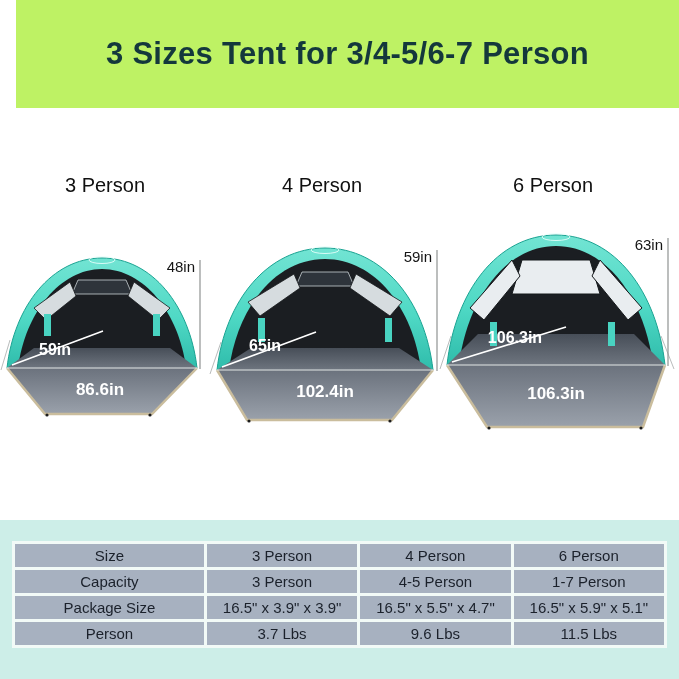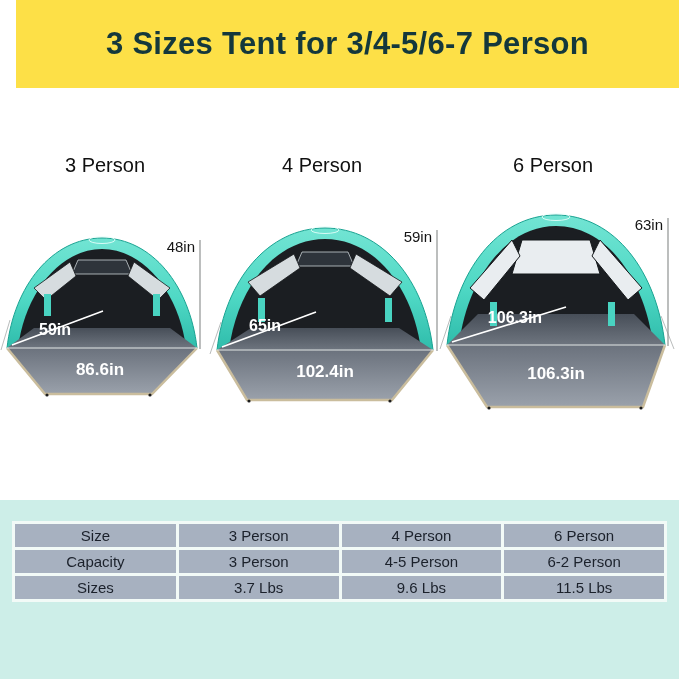--- a/index.html
+++ b/index.html
@@ -2,40 +2,40 @@
 <html><head>
 <meta charset="utf-8">
 <style>
   html,body { margin:0; padding:0; }
   body {
     width:679px; height:679px; overflow:hidden;
     background:#ffffff;
     font-family:"Liberation Sans", sans-serif;
   }
   .banner {
-    height:88px; background:#fde047;
+    height:108px; background:#bef264;
     display:flex; align-items:center; justify-content:center;margin-left:16px;
   }
   .banner h1 {
     margin:0; font-size:31px; font-weight:800; color:#14383c; letter-spacing:0.3px;
   }
   .tent-section { position:relative; width:679px; height:412px; background:#ffffff; }
   .tent-section svg { position:absolute; left:0; top:0; }
 
   .spec-panel {
     width:679px; height:179px; background:#cdeee8; box-sizing:border-box;
     padding:21px 12px 0 12px;
   }
   table.spec-table {
     width:655px; border-collapse:separate; border-spacing:3px;
     background:#f2faf7; table-layout:fixed;
   }
   table.spec-table td {
     background:#a7b1c0; height:21px; text-align:center; vertical-align:middle;
-    font-size:15px; color:#1b212b; padding:1px 2px; overflow:hidden; white-space:nowrap;
+    font-size:15px; color:#1b212b; padding:1px 16px; overflow:hidden; white-space:nowrap;
   }
   td.rowlabel { width:24.5%; }
 
   text { font-family:"Liberation Sans", sans-serif; }
   .tent-name  { font-size:20px; fill:#101010; }
   .h-dim      { font-size:15px; fill:#151515; }
   .floor-dim  { font-size:17px; font-weight:bold; fill:#ffffff; }
   .depth-dim  { font-size:16px; font-weight:bold; fill:#ffffff; }
 </style>
 </head>
@@ -145,23 +145,29 @@
       <tr>
         <td class="rowlabel">Size</td>
         <td>3 Person</td>
         <td>4 Person</td>
         <td>6 Person</td>
       </tr>
       <tr>
         <td class="rowlabel">Capacity</td>
         <td>3 Person</td>
         <td>4-5 Person</td>
-        <td>6-2 Person</td>
+        <td>1-7 Person</td>
       </tr>
       <tr>
-        <td class="rowlabel">Sizes</td>
+        <td class="rowlabel">Package Size</td>
+        <td>16.5" x 3.9" x 3.9"</td>
+        <td>16.5" x 5.5" x 4.7"</td>
+        <td>16.5" x 5.9" x 5.1"</td>
+      </tr>
+      <tr>
+        <td class="rowlabel">Person</td>
         <td>3.7 Lbs</td>
         <td>9.6 Lbs</td>
         <td>11.5 Lbs</td>
       </tr>
     </tbody>
   </table>
 </div>
 
 </body></html>

